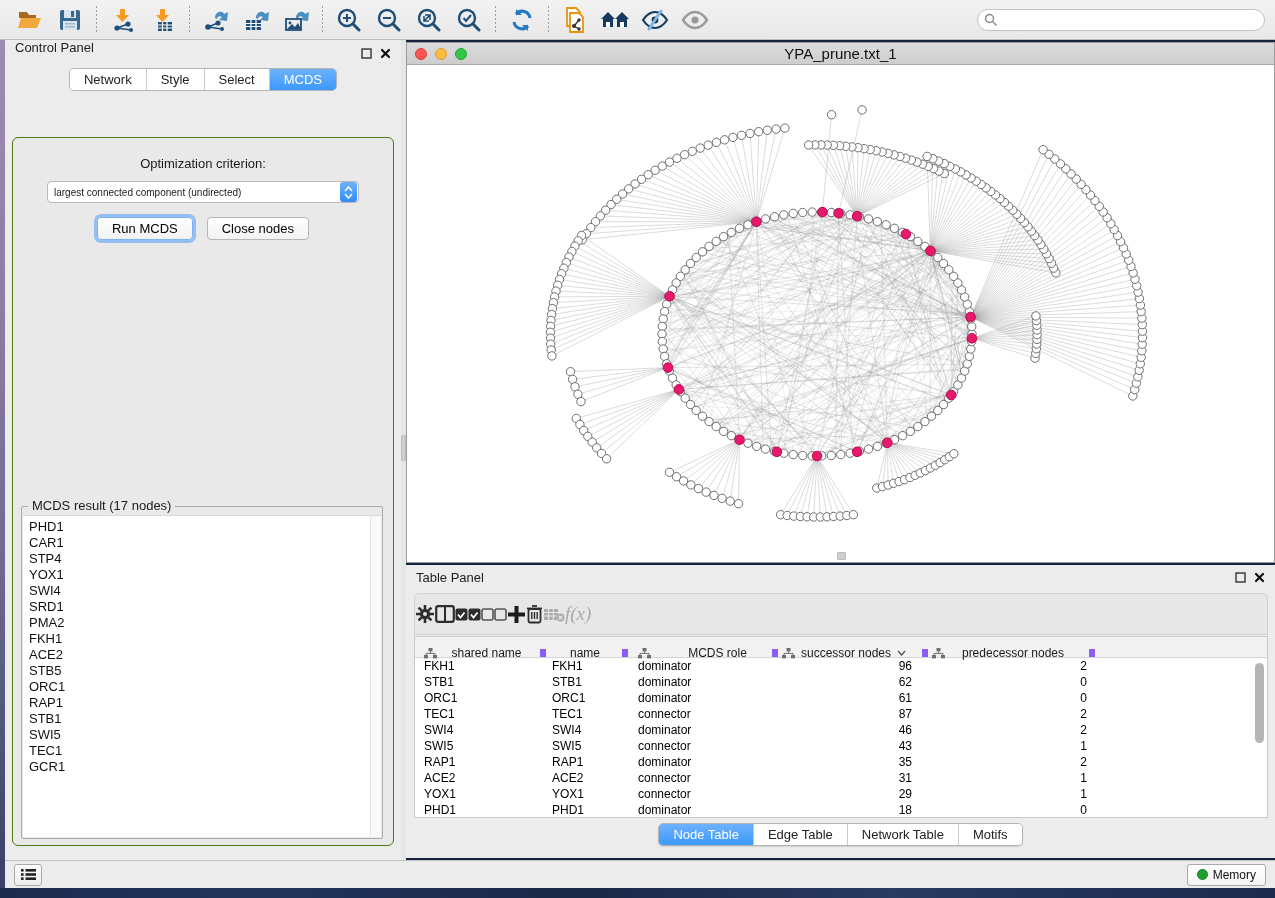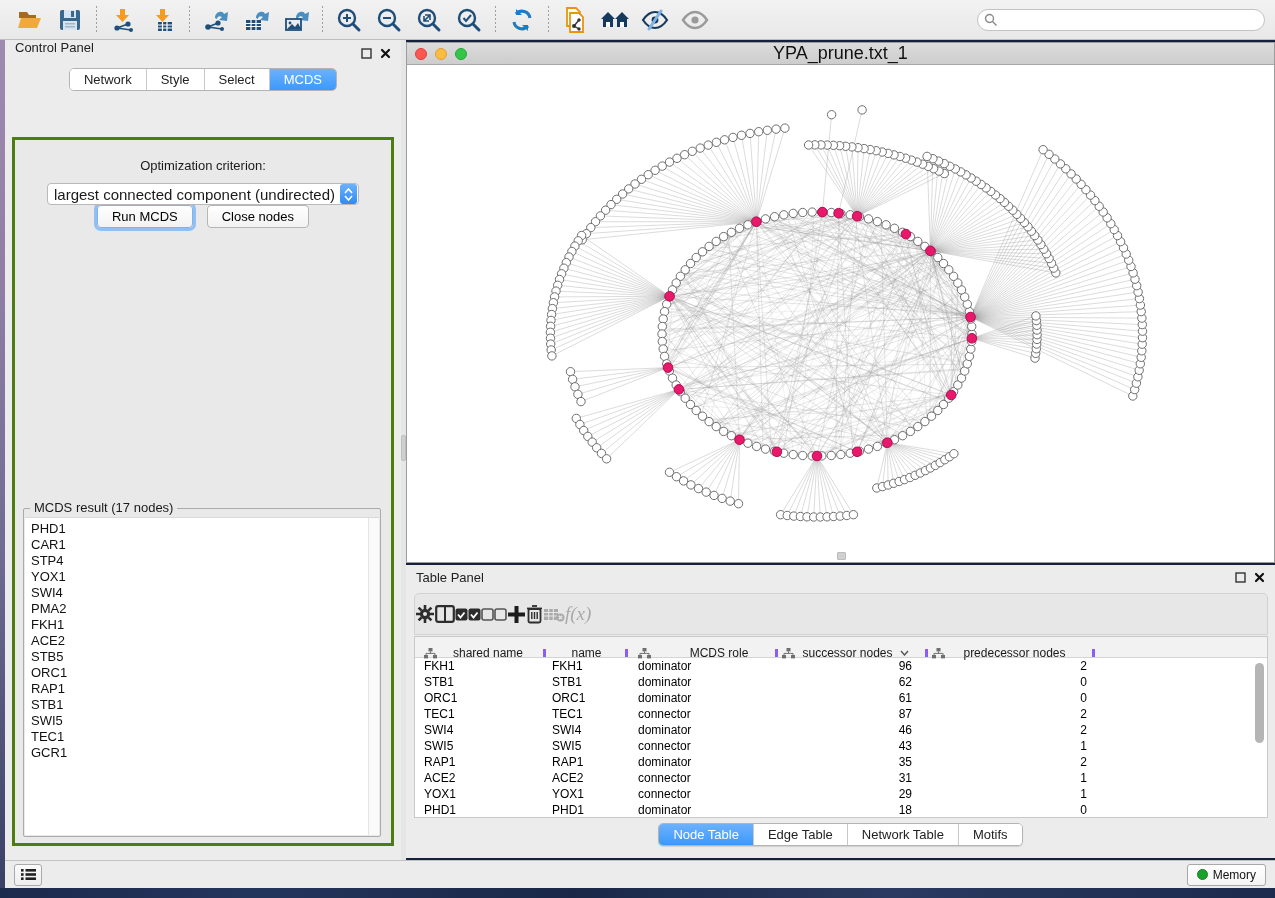--- a/index.html
+++ b/index.html
@@ -30,29 +30,29 @@
   .control-panel { position:absolute; left:5px; top:40px; width:396px; height:820px; background:#ececec; }
   .cp-header { height:26px; display:flex; padding:0 10px; }
   .cp-title { font-size:13px; color:#222; }
   .win-btns { margin-left:auto; display:flex; gap:8px; align-items:center; }
   .cp-tabs-row { display:flex; justify-content:center; margin-top:2px; position:relative; z-index:2; }
   .seg { display:flex; border:1px solid #b4b4b4; border-radius:5px; overflow:hidden; background:#fff; }
   .seg .tab { padding:3px 14px; font-size:13px; color:#222; border-right:1px solid #c9c9c9; background:#fff; cursor:default; }
   .seg .tab:last-child { border-right:none; }
   .seg .tab.active { background:linear-gradient(#6db1fc,#3b99fc); color:#fff; }
   .cp-body { position:absolute; left:7px; right:7px; top:97px; bottom:14px;
-    background:#e9e9e9; border:3px solid #4d7c0f; border-radius:0; }
+    background:#e9e9e9; border:1px solid #4d7c0f; border-radius:6px; }
   .opt-label { text-align:center; margin-top:18px; font-size:13px; }
   .opt-select { margin:10px auto 0; width:312px; height:22px; background:#fff; border:1px solid #b9b9b9;
     border-radius:4px; display:flex; align-items:center; position:relative; cursor:default; }
-  .opt-select .val { flex:1; padding:0 6px; font-size:15px; white-space:nowrap; overflow:hidden; }
+  .opt-select .val { flex:1; padding:0 6px; font-size:10px; white-space:nowrap; overflow:hidden; }
   .opt-select .stepper { width:17px; height:20px; margin-right:1px; border-radius:3px;
     background:linear-gradient(#6db1fc,#2f8bf5); display:flex; flex-direction:column;
     align-items:center; justify-content:center; gap:1px; }
-  .btn-row { display:flex; justify-content:center; gap:14px; }
+  .btn-row { display:flex; justify-content:center; gap:14px; margin-top:14px; }
   .mac-btn { background:linear-gradient(#ffffff,#f2f2f2); border:1px solid #b6b6b6; border-radius:4px;
     padding:3px 14px; font-size:13px; font-family:"Liberation Sans",sans-serif; cursor:default; }
   .mac-btn.focused { box-shadow:0 0 0 3px rgba(77,155,250,.55); border-color:#7eb3f2; }
 
   .result-group { position:absolute; left:8px; right:10px; top:368px; bottom:6px;
     border:1px solid #ababab; border-radius:2px; }
   .result-legend { position:absolute; top:-9px; left:6px; background:#e9e9e9; padding:0 4px; font-size:13px; }
   .result-list { position:absolute; inset:8px 1px 1px 1px; background:#fff; overflow:hidden;
     border-top:1px solid #d9d9d9; }
   .result-inner { padding:3px 6px; }
@@ -64,38 +64,38 @@
   .v-grip { position:absolute; left:0; top:395px; width:5px; height:26px; background:#cfcfcf;
     border:1px solid #bdbdbd; border-radius:2px; }
 
   
   .net-frame { position:absolute; left:406px; top:42px; width:869px; height:521px;
     border:1px solid #9c9c9c; background:#fff; }
   .net-titlebar { height:22px; background:linear-gradient(#dcdcdc,#cdcdcd); border-bottom:1px solid #a8a8a8;
     display:flex; align-items:center; position:relative; }
   .lights { display:flex; gap:8px; margin-left:8px; }
   .light { width:12px; height:12px; border-radius:50%; }
-  .net-title { position:absolute; left:0; right:0; text-align:center; font-size:18px; color:#111; }
+  .net-title { position:absolute; left:0; right:0; text-align:center; font-size:15px; color:#111; }
   .net-view { position:absolute; left:0; right:0; top:22px; bottom:0; background:#fff; overflow:hidden; }
   .h-grip { position:absolute; left:50%; bottom:2px; width:9px; height:8px; margin-left:-4px;
     background:#cfcfcf; border:1px solid #bdbdbd; border-radius:1px; }
 
   
   .table-panel { position:absolute; left:406px; top:565px; width:869px; height:293px; background:#ececec; }
   .tp-header { height:24px; display:flex; align-items:center; padding:0 10px;gap:8px; }
   .tp-toolbar { position:absolute; left:8px; right:7px; top:28px; height:42px;
     background:#e7e7e7; border:1px solid #d2d2d2; border-radius:5px 5px 0 0;
     display:flex; align-items:center; padding:0 0; }
   .tp-tool { display:flex; align-items:center; cursor:default; }
   .fx-label { font-family:"Liberation Serif", serif; font-style:italic; font-size:19px; color:#a9a9a9; }
 
   .grid-wrap { position:absolute; left:8px; right:7px; top:71px; bottom:40px;
     background:#fff; border:1px solid #c9c9c9; overflow:hidden; }
   .grid-head { display:flex; height:21px; background:#f2f2f2; border-bottom:1px solid #d4d4d4; }
-  .gh-cell { display:flex; align-items:center; border-right:3px solid #8b5cf6; padding:0 4px;
+  .gh-cell { display:flex; align-items:center; border-right:6px solid #8b5cf6; padding:0 4px;
     font-size:12px; color:#1a1a1a; position:relative;margin-top:12px; }
   .gh-cell .lbl { flex:1; text-align:center; }
   .grid-body { position:relative; }
   .grid-row { display:flex; height:16px; }
   .g-cell { font-size:12px; line-height:16px; color:#000; white-space:nowrap; overflow:hidden; }
   .c0 { width:131px; padding-left:9px; }
   .c1 { width:82px;  padding-left:6px; }
   .c2 { width:150px; padding-left:10px;gap:16px; }
   .c3 { width:150px; padding-right:16px; text-align:right; }
   .c4 { width:167px; padding-right:8px; text-align:right; }
@@ -332,20 +332,21 @@
     </div>
     <div class="result-group">
       <span class="result-legend">MCDS result (17 nodes)</span>
       <div class="result-list">
         <div class="result-inner" id="mcds-list">
             <div class="result-item">PHD1</div>
             <div class="result-item">CAR1</div>
             <div class="result-item">STP4</div>
             <div class="result-item">YOX1</div>
             <div class="result-item">SWI4</div>
+            <div class="result-item">SRD1</div>
             <div class="result-item">PMA2</div>
             <div class="result-item">FKH1</div>
             <div class="result-item">ACE2</div>
             <div class="result-item">STB5</div>
             <div class="result-item">ORC1</div>
             <div class="result-item">RAP1</div>
             <div class="result-item">STB1</div>
             <div class="result-item">SWI5</div>
             <div class="result-item">TEC1</div>
             <div class="result-item">GCR1</div>

